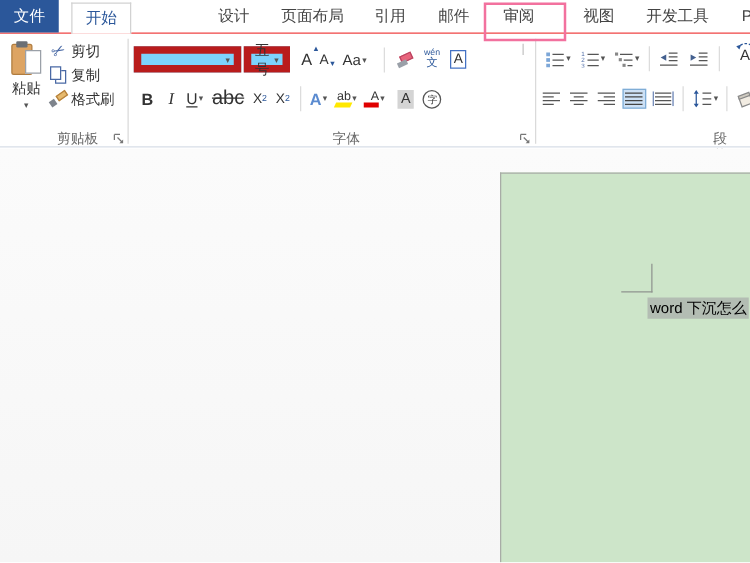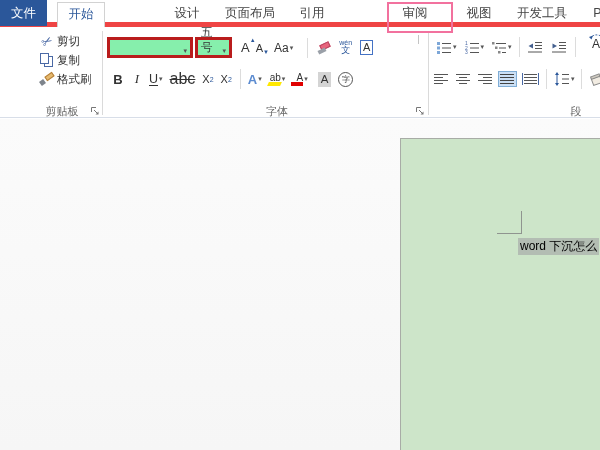--- a/index.html
+++ b/index.html
@@ -3,21 +3,21 @@
 <meta charset="utf-8">
 <style>
   * { margin:0; padding:0; box-sizing:border-box; }
   html,body { background:#fff; }
   .app {
     position:relative; width:600px; height:450px; overflow:hidden;
     font-family:"Liberation Sans","DejaVu Sans",sans-serif;
     background:#fff; color:#333; -webkit-font-smoothing:antialiased;
   }
   
-  .tabbar { position:absolute; left:0; top:0; width:600px; height:27px; background:#fff; border-bottom:5px solid #ef4444; }
+  .tabbar { position:absolute; left:0; top:0; width:600px; height:27px; background:#fff; border-bottom:1px solid #ef4444; }
   .tab { position:absolute; top:0; height:26px; line-height:26px; text-align:center; font-size:12.5px; color:#444; cursor:default; }
   .tab-file { left:0; width:47px; background:#2b579a; color:#fff; }
   .tab-active { left:57px; top:2px; width:48px; height:25px; line-height:23px; background:#fff; border:1px solid #d2d2d2; border-bottom:none; color:#2b579a; z-index:2; }
   .ann-box { position:absolute; left:387px; top:2px; width:66px; height:31px; border:2px solid #f2719e; z-index:10; }
   .ann-line { position:absolute; left:418px; top:35px; width:1px; height:9px; background:#c4c4c4; z-index:10; }
   
   .ribbon { position:absolute; left:0; top:28px; width:600px; height:90px; background:#fff; border-bottom:1px solid #d8dee8; }
   .vsep { position:absolute; top:3px; width:1px; height:84px; background:#dadada; }
   .grouplabel { position:absolute; top:76px; height:14px; line-height:14px; font-size:11px; color:#676767; text-align:center;padding-left:24px; }
   .launcher { position:absolute; top:78px; width:10px; height:10px; }
@@ -36,21 +36,21 @@
   .clip-btns { position:absolute; left:40px; top:4px; display:flex; flex-direction:column; }
   .sbtn { display:flex; align-items:center; height:18px; margin-bottom:1px; font-size:11.5px; gap:3px; }
   .cut-ic { color:#4a69a5; font-size:13px; display:inline-block; transform:rotate(-30deg); width:14px; text-align:center; }
   .copy-ic { position:relative; width:14px; height:14px; }
   .cp { position:absolute; width:9px; height:11px; background:#fff; border:1px solid #4a69a5; }
   .cp1 { left:0; top:0; } .cp2 { left:4px; top:3px; }
   .fp-ic { position:relative; width:14px; height:13px; }
   .fp-h { position:absolute; left:5px; top:1px; width:9px; height:5px; background:#e6b96d; border:1px solid #b5803c; transform:rotate(-35deg); }
   .fp-t { position:absolute; left:0; top:7px; width:5px; height:5px; background:#7e848c; transform:rotate(-35deg); }
   
-  .combo { height:21px; border:3px solid #b91c1c; background:#86efac; display:flex; align-items:flex-end; justify-content:space-between; padding:0 3px; font-size:11.5px; }
+  .combo { height:21px; border:6px solid #b91c1c; background:#7dd3fc; display:flex; align-items:center; justify-content:space-between; padding:0 3px; font-size:11.5px; }
   .name-combo { width:86px; }
   .size-combo { width:37px; margin-left:2px; }
   .af { position:relative; font-size:13px; padding:0 3px; }
   .af .tri { position:absolute; top:-3px; right:-3px; font-size:6px; color:#2b579a; }
   .af2 { font-size:11px; }
   .af2 .tri { top:auto; bottom:-1px; }
   .bold-b { font-weight:bold; font-size:13px; }
   .ital-i { font-family:"Liberation Serif",serif; font-style:italic; font-size:13px; }
   .und-u { font-size:12.5px; border-bottom:1.5px solid #333; line-height:12px; }
   .strike { font-size:16px; text-decoration:line-through; }
@@ -91,30 +91,40 @@
 <body>
 
 <div class="app">
 
   <div class="tabbar">
     <div class="tab tab-file">文件</div>
     <div class="tab tab-active">开始</div>
     <div class="tab" style="left:163px;width:48px;">设计</div>
     <div class="tab" style="left:214px;width:72px;">页面布局</div>
     <div class="tab" style="left:284px;width:56px;">引用</div>
+    <div class="tab" style="left:336px;width:54px;">邮件</div>
     <div class="tab" style="left:390px;width:50px;">审阅</div>
     <div class="tab" style="left:454px;width:50px;">视图</div>
     <div class="tab" style="left:506px;width:72px;">开发工具</div>
     <div class="tab" style="left:582px;width:40px;">PD</div>
   </div>
   <div class="ann-box"></div>
   <div class="ann-line"></div>
 
   <div class="ribbon">
 
+    <div class="paste-btn">
+      <div class="cb-ic">
+        <div class="cb-board"></div>
+          <div class="cb-clip"></div>
+          <div class="cb-page"></div>
+      </div>
+      <div class="paste-lab">粘贴</div>
+      <div class="paste-dd">▾</div>
+    </div>
     <div class="clip-btns">
       <div class="sbtn">
         <span class="cut-ic">✂</span>
         <span>剪切</span>
       </div>
       <div class="sbtn">
         <span class="copy-ic">
             <span class="cp cp2"></span>
             <span class="cp cp1"></span>
           </span>

